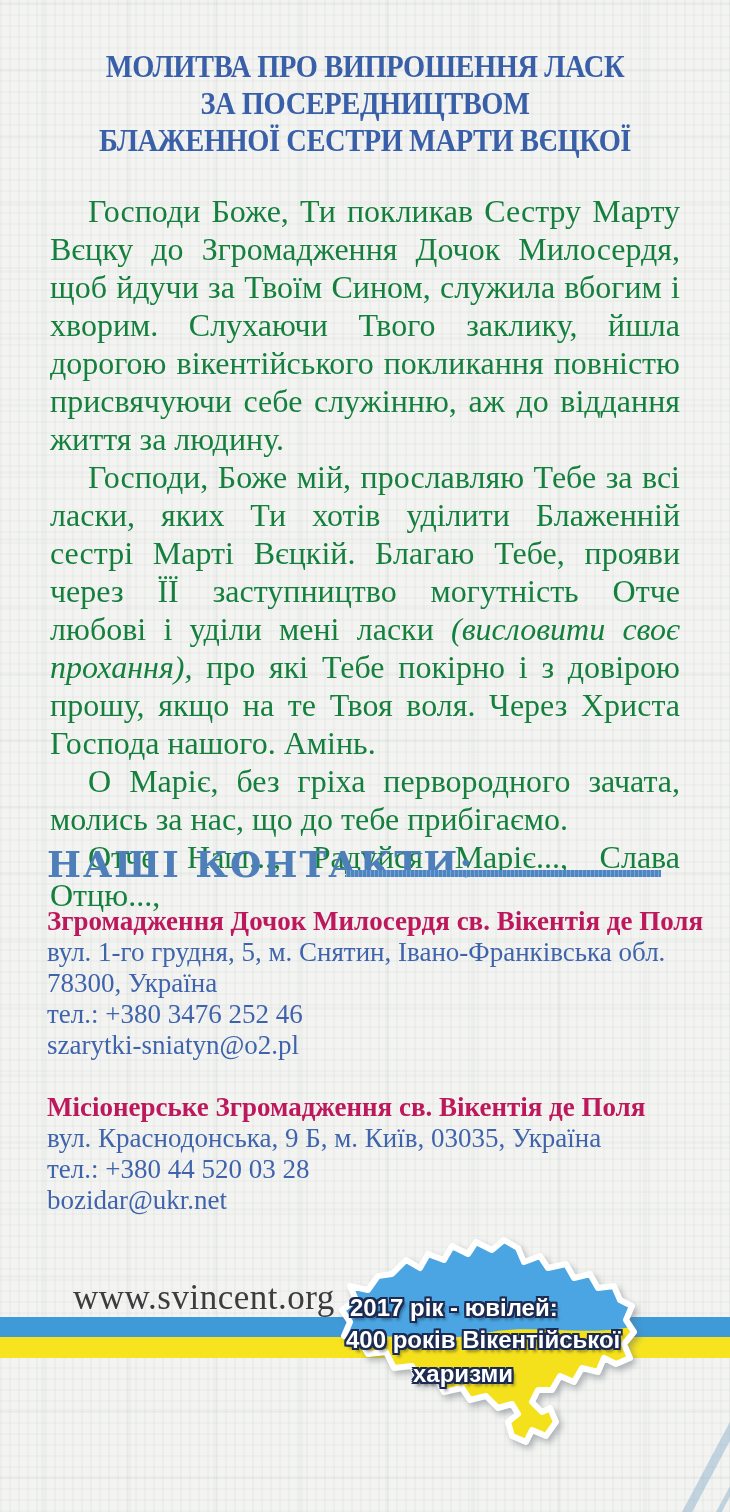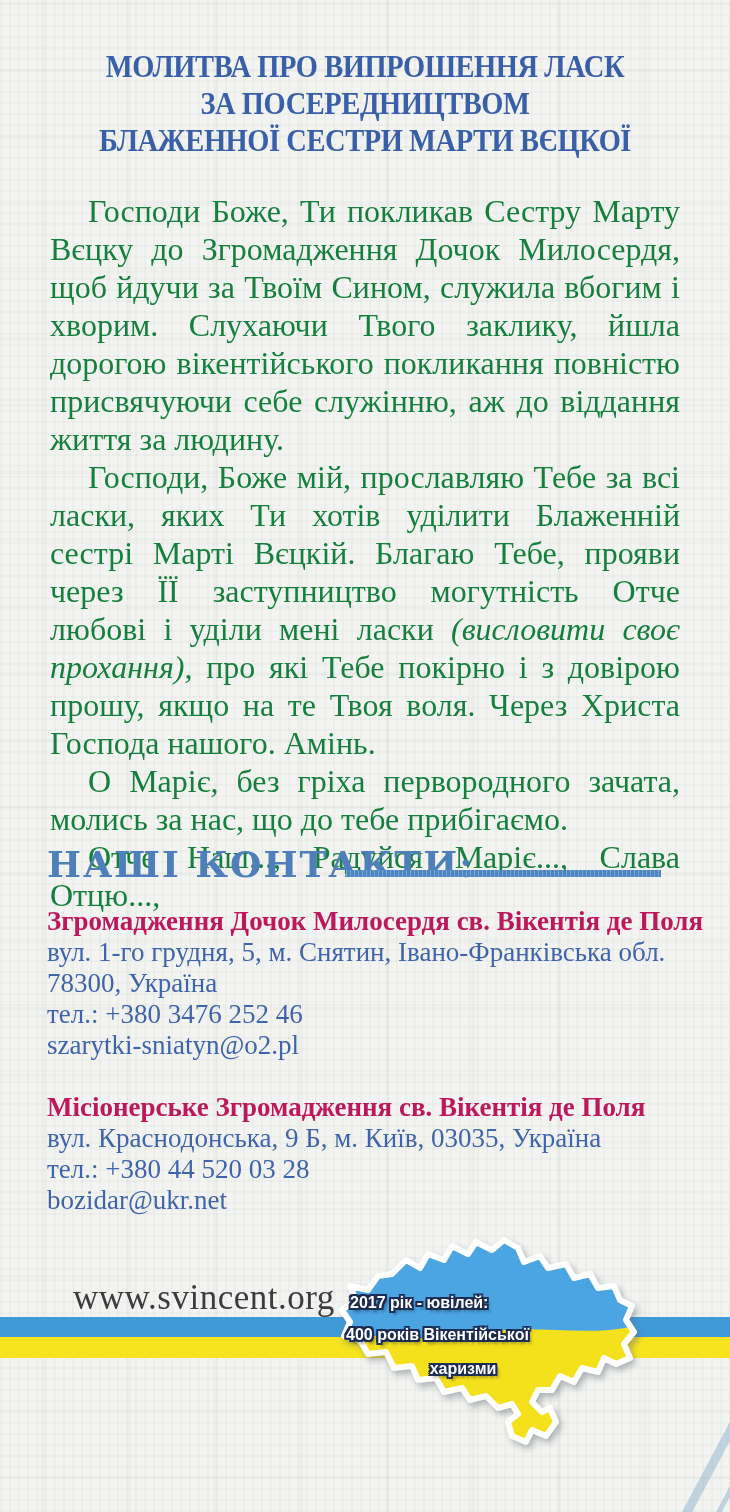--- a/index.html
+++ b/index.html
@@ -45,21 +45,21 @@
   .contact2{top:1092px;}
   .url{position:absolute;top:1278px;left:73px;font-size:35px;color:#3c3c3e;letter-spacing:.5px;}
   .stripe{position:absolute;left:0;width:730px;}
   .stripe-blue{top:1317px;height:20px;background:#3f9ad8;}
   .stripe-yellow{top:1337px;height:21px;background:#f7e41f;}
   .map{position:absolute;left:330px;top:1234px;width:310px;height:234px;}
   .map svg{position:absolute;left:0;top:0;overflow:visible;
     filter:drop-shadow(3px 4px 3px rgba(95,105,115,.45));}
   .cap{
     position:absolute;font-family:"Liberation Sans",sans-serif;font-weight:bold;
-    color:#ffffff;font-size:16px;white-space:nowrap;
+    color:#ffffff;font-size:24px;white-space:nowrap;
     text-shadow:
       -2px -2px 0 #1c2b52, 2px -2px 0 #1c2b52, -2px 2px 0 #1c2b52, 2px 2px 0 #1c2b52,
       0 -2px 0 #1c2b52, 0 2px 0 #1c2b52, -2px 0 0 #1c2b52, 2px 0 0 #1c2b52,
       3px 4px 3px rgba(10,20,40,.45);
   }
   .cap1{top:60px;left:20px;}
   .cap2{top:92px;left:16px;text-align:right;}
   .cap3{top:126px;left:0;width:266px;text-align:center;}
   .diag{position:absolute;background:rgba(142,178,203,.5);transform:rotate(-62deg);}
   .diag1{width:170px;height:9px;left:630px;top:1455px;}

